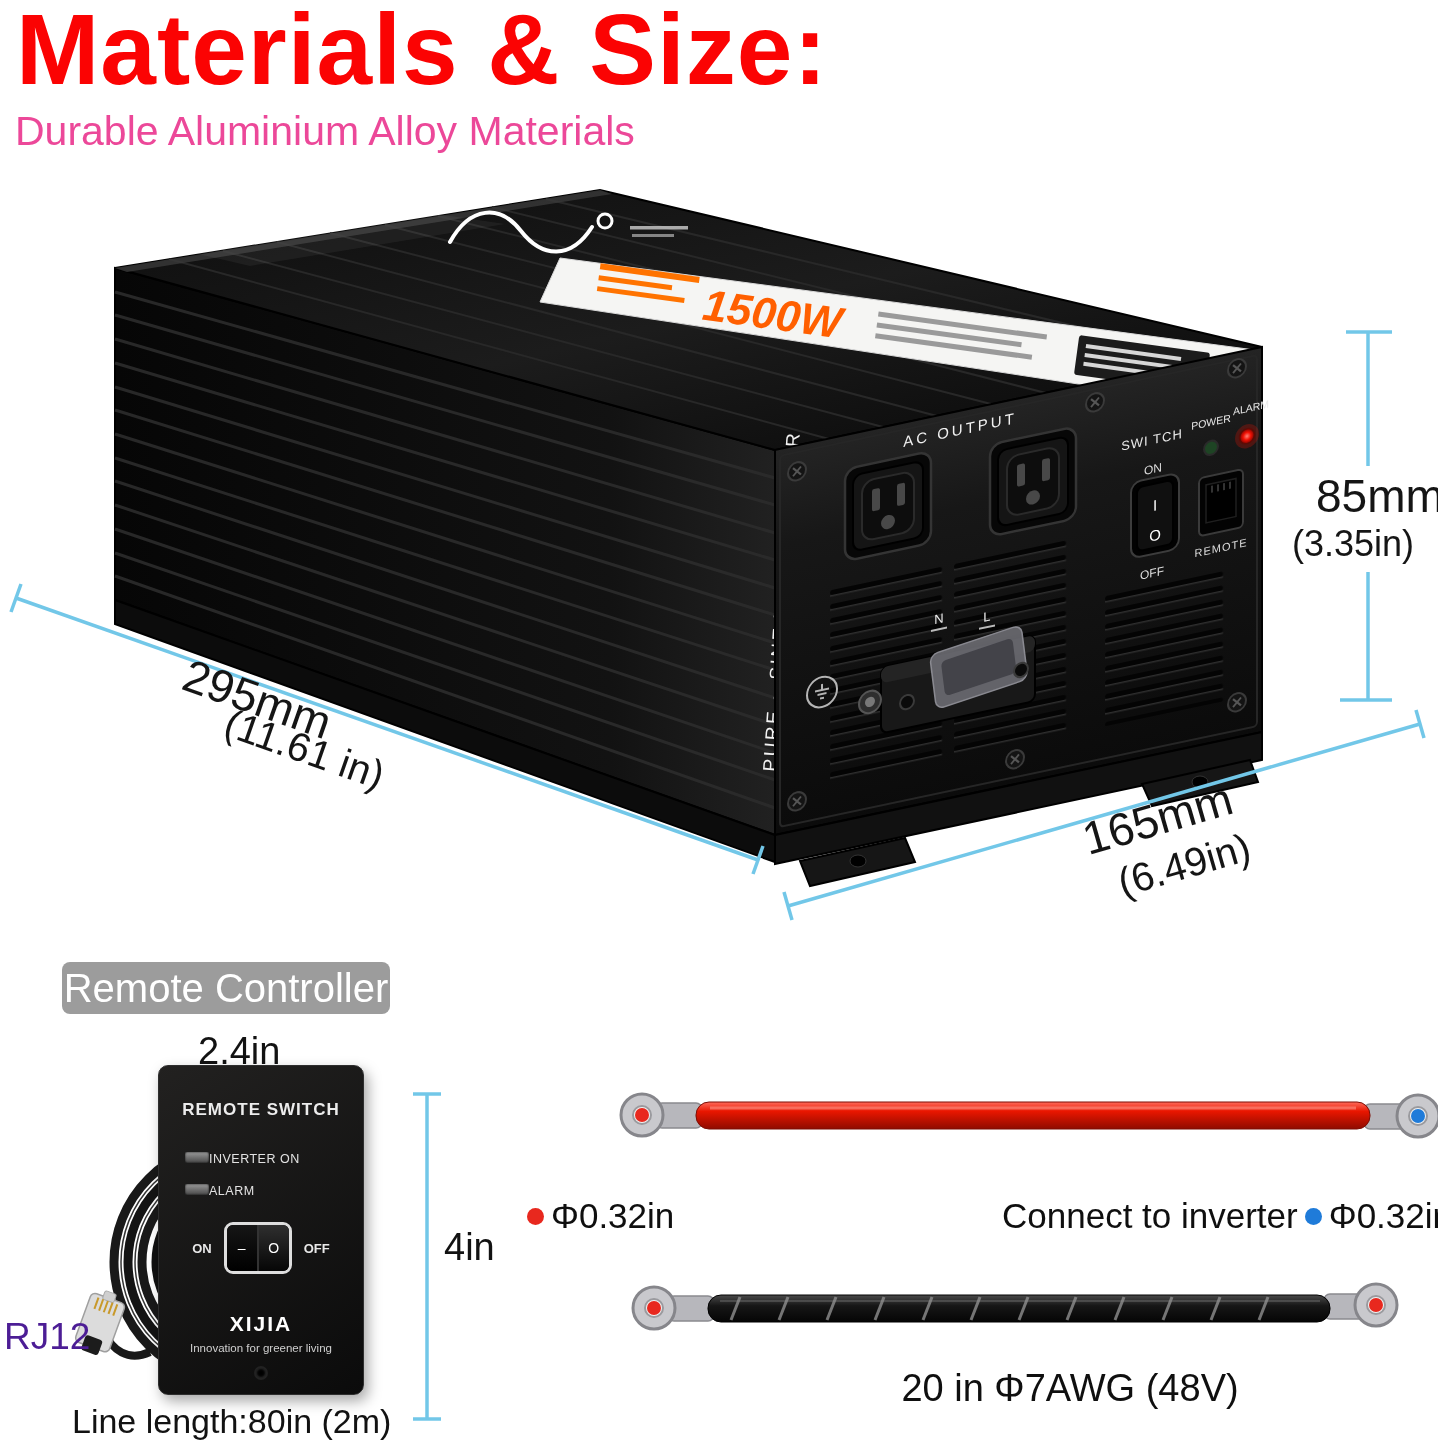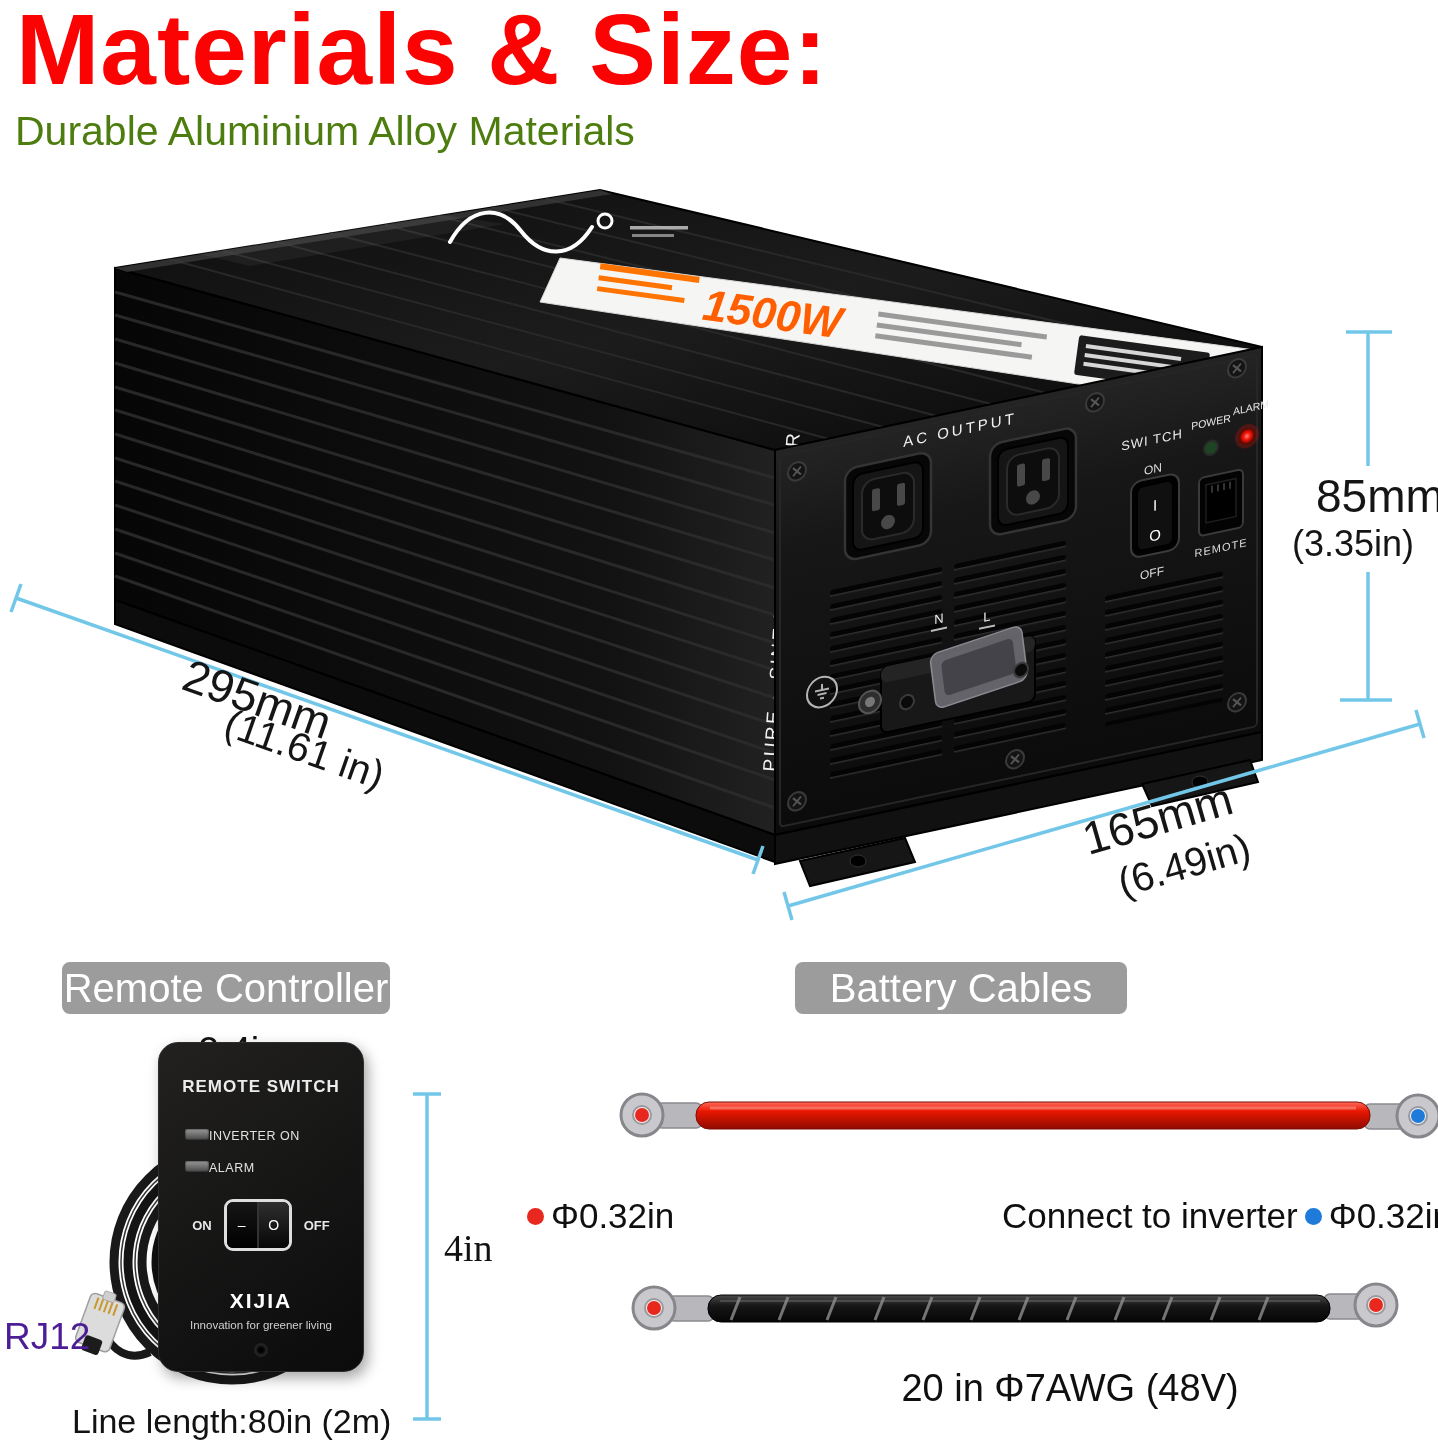--- a/index.html
+++ b/index.html
@@ -2,38 +2,38 @@
 <html><head>
 <meta charset="utf-8">
 <style>
   html,body{margin:0;padding:0;background:#fff;}
   .stage{position:relative;width:1438px;height:1454px;background:#fff;overflow:hidden;
          font-family:"Liberation Sans",sans-serif;}
   svg.scene{position:absolute;left:0;top:0;z-index:1;}
   svg text{font-family:"Liberation Sans",sans-serif;}
   .ov{position:absolute;z-index:2;white-space:nowrap;}
   .title{left:16px;top:-8px;font-size:100px;font-weight:900;color:#fb0303;letter-spacing:1px;}
-  .subtitle{left:15px;top:108px;font-size:41px;color:#4d7c0f;}
+  .subtitle{left:15px;top:108px;font-size:41px;color:#ec4899;}
   .badge{height:52px;background:#9c9c9c;border-radius:8px;color:#fff;font-size:40px;
          display:flex;align-items:center;justify-content:center;}
   .badge.remote{left:62px;top:962px;width:328px;}
   .badge.cables{left:795px;top:962px;width:332px;}
   .dimtext{font-size:38px;color:#121212;}
   .dim-24{left:198px;top:1030px;}
-  .dim-4{left:444px;top:1226px;font-family:Liberation Serif, serif;}
+  .dim-4{left:444px;top:1226px;}
   .rj12{left:4px;top:1316px;font-size:37px;color:#4c1d95;}
   .linelen{left:72px;top:1402px;font-size:34px;color:#121212;}
   .legend{top:1196px;display:flex;align-items:center;font-size:35px;color:#0f0f0f;}
   .legend.bat{left:520px;} .legend.inv{left:1002px;}
   .dot{display:inline-block;width:17px;height:17px;border-radius:50%;margin:0 7px;}
   .dot.red{background:#e8281e;} .dot.blue{background:#1f7bd9;}
   .specs{left:810px;top:1366px;width:520px;text-align:center;font-size:38px;color:#0f0f0f;line-height:1.2;white-space:normal;}
   
-  .remote-unit{left:158px;top:1042px;width:204px;height:328px;z-index:3;
-    background:linear-gradient(145deg,#222120,#0b0b0b);border:1px solid #2e2e2e;border-radius:20px;
+  .remote-unit{left:158px;top:1065px;width:204px;height:328px;z-index:3;
+    background:linear-gradient(145deg,#222120,#0b0b0b);border:1px solid #2e2e2e;border-radius:10px;
     box-shadow:4px 6px 14px rgba(0,0,0,.35);}
   .ru-title{position:absolute;top:34px;width:100%;text-align:center;color:#ececec;font-size:17px;font-weight:700;letter-spacing:1px;}
   .ru-row{position:absolute;left:26px;display:flex;}
   .ru-row.r1{top:86px;} .ru-row.r2{top:118px;}
   .ru-chip{width:24px;height:11px;border-radius:2px;background:linear-gradient(180deg,#9a9a9a,#474747);box-shadow:inset 0 0 2px #000;}
   .ru-label{color:#e2e2e2;font-size:12.5px;letter-spacing:.5px;}
   .ru-switchrow{position:absolute;top:156px;left:0;width:100%;display:flex;align-items:center;justify-content:center;gap:12px;}
   .ru-onoff{color:#e8e8e8;font-size:13px;font-weight:700;}
   .ru-rocker{width:62px;height:46px;background:#000;border:3px solid #dedede;border-radius:9px;display:flex;overflow:hidden;}
   .ru-rocker .half{flex:1;display:flex;align-items:center;justify-content:center;color:#fff;font-size:14px;}
@@ -335,21 +335,20 @@
     <circle cx="654" cy="1308" r="7" fill="#e8281e"></circle>
     <use href="#ringDef" x="1376" y="1305"></use>
     <circle cx="1376" cy="1305" r="7" fill="#e8281e"></circle>
   </g>
 </svg>
 
 <div class="ov title">Materials &amp; Size:</div>
 <div class="ov subtitle">Durable Aluminium Alloy Materials</div>
 
 <div class="ov badge remote">Remote Controller</div>
-<div class="ov badge cables">Battery Cables</div>
 
 <div class="ov dimtext dim-24">2.4in</div>
 <div class="ov dimtext dim-4">4in</div>
 <div class="ov rj12">RJ12</div>
 <div class="ov linelen">Line length:80in (2m)</div>
 
 <div class="ov remote-unit">
   <div class="ru-title">REMOTE SWITCH</div>
   <div class="ru-row r1">
     <span class="ru-chip"></span>

